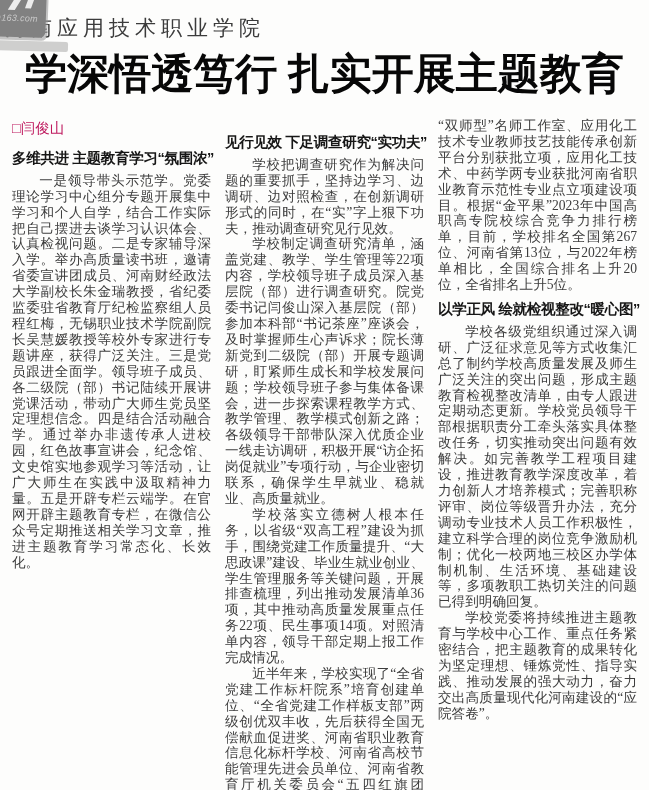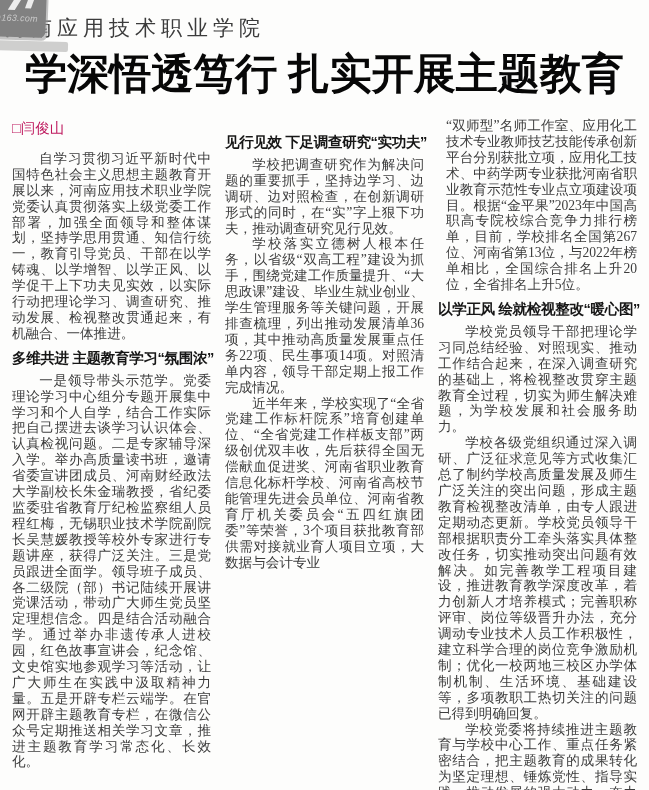--- a/index.html
+++ b/index.html
@@ -80,21 +80,21 @@
     font-size: 13.6px;
     line-height: 15.9px;
     color: #3c3c3c;
     text-align: justify;
   }
   .col p {
     margin: 0;
     text-indent: 2em;
     word-break: break-all;
   }
-  .col p.no-indent { text-indent: 0; margin-left: 8px; }
+  .col p.no-indent { text-indent: 0; }
   .byline {
     font-family: "Liberation Sans", "DejaVu Sans", sans-serif;
     font-size: 14.5px;
     color: #be185d;
     margin: 3px 0 14px 0;
   }
   .subhead {
     font-family: "Liberation Sans", "DejaVu Sans", sans-serif;
     font-size: 14.6px;
     font-weight: 700;
@@ -120,35 +120,34 @@
     <div class="stamp-shadow"></div>
   </div>
 
   <div class="kicker">河南应用技术职业学院</div>
   <h1 class="headline">学深悟透笃行 扎实开展主题教育</h1>
 
   <div class="columns">
 
     <div class="col">
       <div class="byline">□闫俊山</div>
-      <p>自学习贯彻习近平新时代中国特色社会主义思想主题教育开展以来，河南应用技术职业学院党委认真贯彻落实上级党委工作部署，加强全面领导和整体谋划，坚持学思用贯通、知信行统一，教育引导党员、干部在以学铸魂、以学增智、以学正风、以学促干上下功夫见实效，以实际行动把理论学习、调查研究、推动发展、检视整改贯通起来，有机融合、一体推进。</p>
       <h3 class="subhead">多维共进 主题教育学习“氛围浓”</h3>
       <p>一是领导带头示范学。党委理论学习中心组分专题开展集中学习和个人自学，结合工作实际把自己摆进去谈学习认识体会、认真检视问题。二是专家辅导深入学。举办高质量读书班，邀请省委宣讲团成员、河南财经政法大学副校长朱金瑞教授，省纪委监委驻省教育厅纪检监察组人员程红梅，无锡职业技术学院副院长吴慧媛教授等校外专家进行专题讲座，获得广泛关注。三是党员跟进全面学。领导班子成员、各二级院（部）书记陆续开展讲党课活动，带动广大师生党员坚定理想信念。四是结合活动融合学。通过举办非遗传承人进校园，红色故事宣讲会，纪念馆、文史馆实地参观学习等活动，让广大师生在实践中汲取精神力量。五是开辟专栏云端学。在官网开辟主题教育专栏，在微信公众号定期推送相关学习文章，推进主题教育学习常态化、长效化。</p>
     </div>
 
     <div class="col">
       <h3 class="subhead first">见行见效 下足调查研究“实功夫”</h3>
       <p>学校把调查研究作为解决问题的重要抓手，坚持边学习、边调研、边对照检查，在创新调研形式的同时，在“实”字上狠下功夫，推动调查研究见行见效。</p>
+      <p>学校制定调查研究清单，涵盖党建、教学、学生管理等22项内容，学校领导班子成员深入基层院（部）进行调查研究。院党委书记闫俊山深入基层院（部）参加本科部“书记茶座”座谈会，及时掌握师生心声诉求；院长薄新党到二级院（部）开展专题调研，盯紧师生成长和学校发展问题；学校领导班子参与集体备课会，进一步探索课程教学方式、教学管理、教学模式创新之路；各级领导干部带队深入优质企业一线走访调研，积极开展“访企拓岗促就业”专项行动，与企业密切联系，确保学生早就业、稳就业、高质量就业。</p>
       <p>学校落实立德树人根本任务，以省级“双高工程”建设为抓手，围绕党建工作质量提升、“大思政课”建设、毕业生就业创业、学生管理服务等关键问题，开展排查梳理，列出推动发展清单36项，其中推动高质量发展重点任务22项、民生事项14项。对照清单内容，领导干部定期上报工作完成情况。</p>
       <p>近半年来，学校实现了“全省党建工作标杆院系”培育创建单位、“全省党建工作样板支部”两级创优双丰收，先后获得全国无偿献血促进奖、河南省职业教育信息化标杆学校、河南省高校节能管理先进会员单位、河南省教育厅机关委员会“五四红旗团委”等荣誉，3个项目获批教育部供需对接就业育人项目立项，大数据与会计专业</p>
     </div>
 
     <div class="col">
       <p class="no-indent">“双师型”名师工作室、应用化工技术专业教师技艺技能传承创新平台分别获批立项，应用化工技术、中药学两专业获批河南省职业教育示范性专业点立项建设项目。根据“金平果”2023年中国高职高专院校综合竞争力排行榜单，目前，学校排名全国第267位、河南省第13位，与2022年榜单相比，全国综合排名上升20位，全省排名上升5位。</p>
       <h3 class="subhead">以学正风 绘就检视整改“暖心图”</h3>
-      <p>学校党员领导干部把理论学习同总结经验、对照现实、推动工作结合起来，在深入调查研究的基础上，将检视整改贯穿主题教育全过程，切实为师生解决难题，为学校发展和社会服务助力。</p>
       <p>学校各级党组织通过深入调研、广泛征求意见等方式收集汇总了制约学校高质量发展及师生广泛关注的突出问题，形成主题教育检视整改清单，由专人跟进定期动态更新。学校党员领导干部根据职责分工牵头落实具体整改任务，切实推动突出问题有效解决。如完善教学工程项目建设，推进教育教学深度改革，着力创新人才培养模式；完善职称评审、岗位等级晋升办法，充分调动专业技术人员工作积极性，建立科学合理的岗位竞争激励机制；优化一校两地三校区办学体制机制、生活环境、基础建设等，多项教职工热切关注的问题已得到明确回复。</p>
       <p>学校党委将持续推进主题教育与学校中心工作、重点任务紧密结合，把主题教育的成果转化为坚定理想、锤炼党性、指导实践、推动发展的强大动力，奋力交出高质量现代化河南建设的“应院答卷”。</p>
 
     </div>
 
   </div>
 </div>
 
 </body></html>

